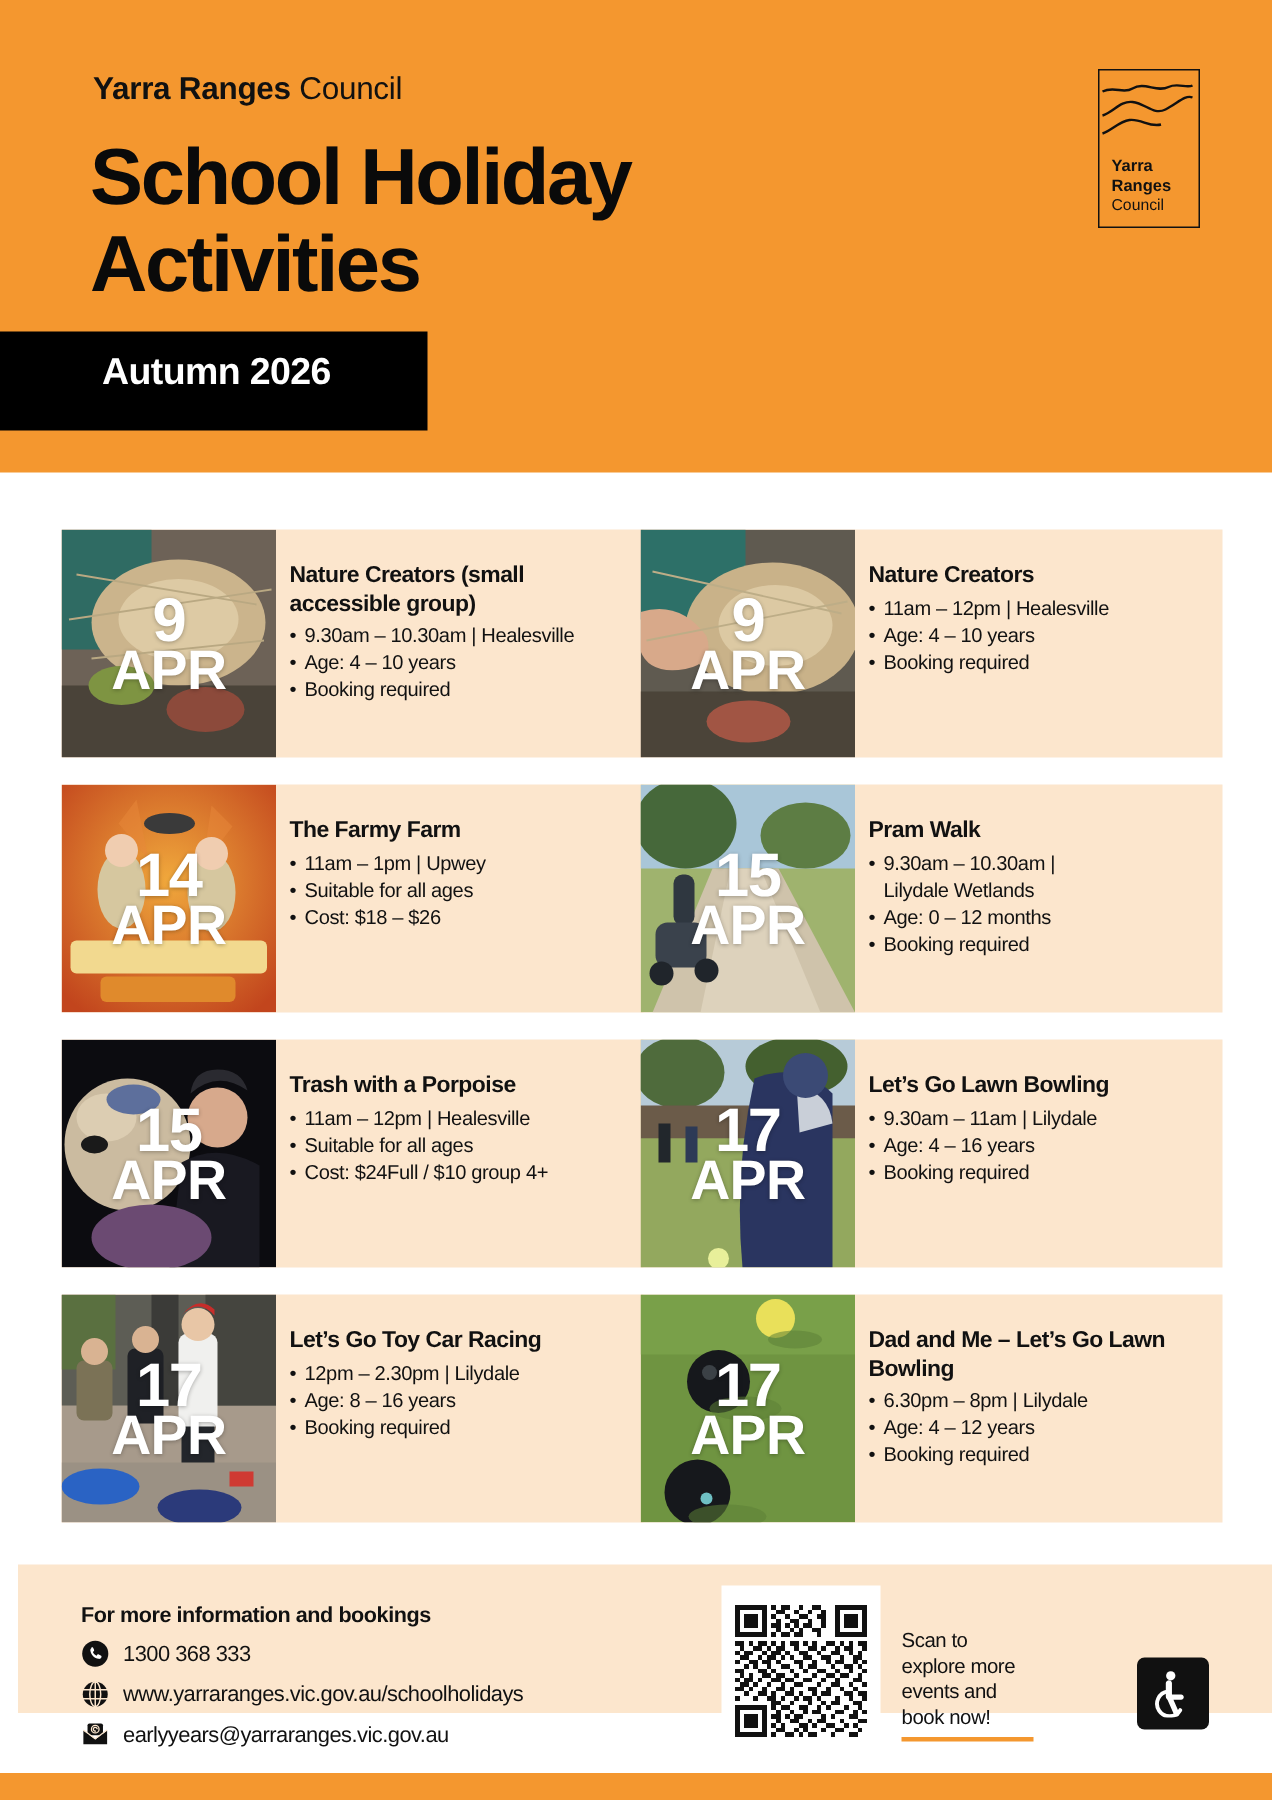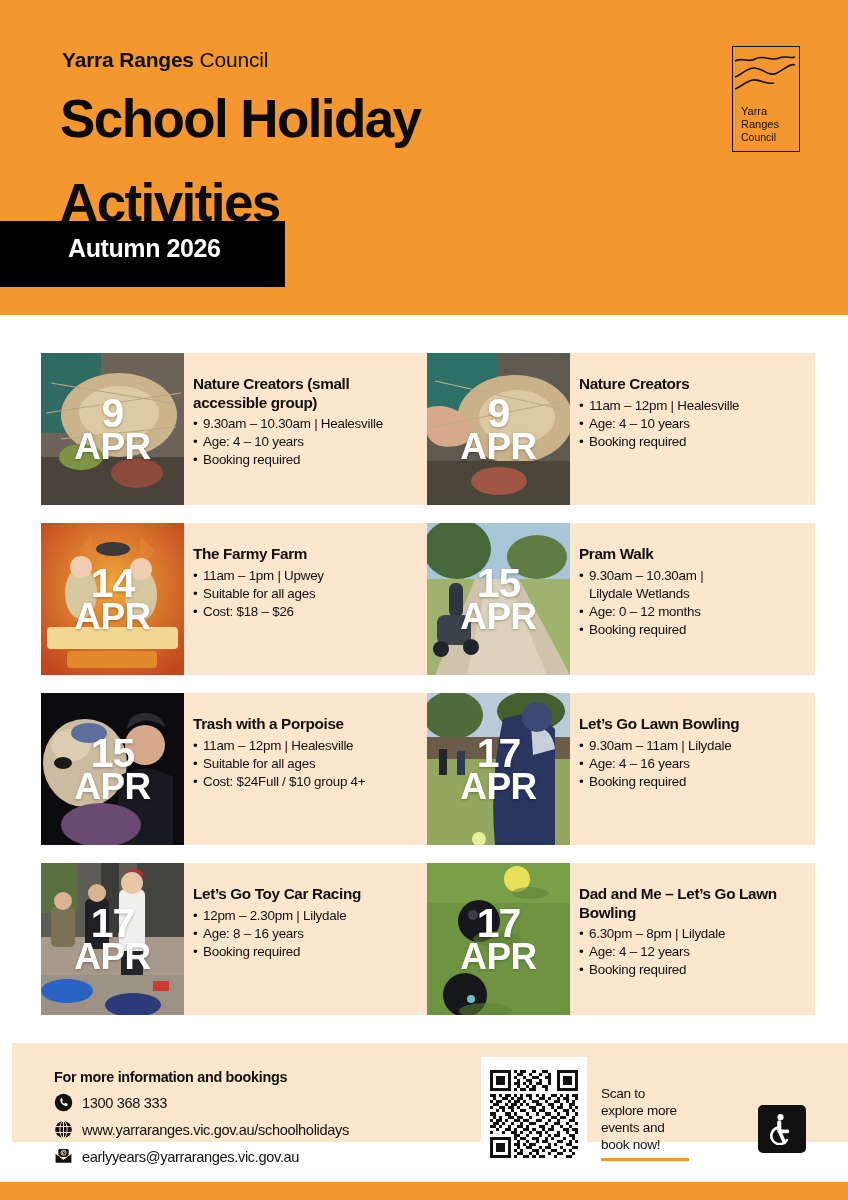--- a/index.html
+++ b/index.html
@@ -29,21 +29,21 @@
   }
   .council-line .bold { font-weight: 700; }
   .council-line .light { font-weight: 400; }
 
   .main-title {
     position: absolute; left: 60px; top: 90px;
     font-size: 53px; font-weight: 700;
     line-height: 58px; letter-spacing: -1.6px;
     color: #0a0a0a;
   }
-  .main-title .l2 { display: block; margin-top: 26px; }
+  .main-title .l2 { display: block; }
 
   .season-band {
     position: absolute; left: 0; top: 221px;
     width: 285px; height: 66px;
     background: #000000;
   }
   .season-band .season-text {
     position: absolute; left: 68px; top: 13px;
     font-size: 25px; font-weight: 700;
     letter-spacing: -0.4px;
@@ -55,21 +55,21 @@
     position: absolute; left: 732px; top: 46px;
     width: 68px; height: 106px;
     border: 1.6px solid #111111;
   }
   .logo svg { display: block; }
   .logo-text {
     position: absolute; left: 8px; top: 58px;
     font-size: 11px; line-height: 13px;
     color: #111111;
   }
-  .logo-text .n1, .logo-text .n2 { font-weight: 400; display: block; }
+  .logo-text .n1, .logo-text .n2 { font-weight: 700; display: block; }
   .logo-text .n3 { font-weight: 400; display: block; font-size: 10.5px; }
 
   
   .events {
     position: absolute; left: 41px; top: 353px;
     width: 774px; height: 662px;
   }
   .event-row {
     position: relative;
     width: 774px; height: 152px;

